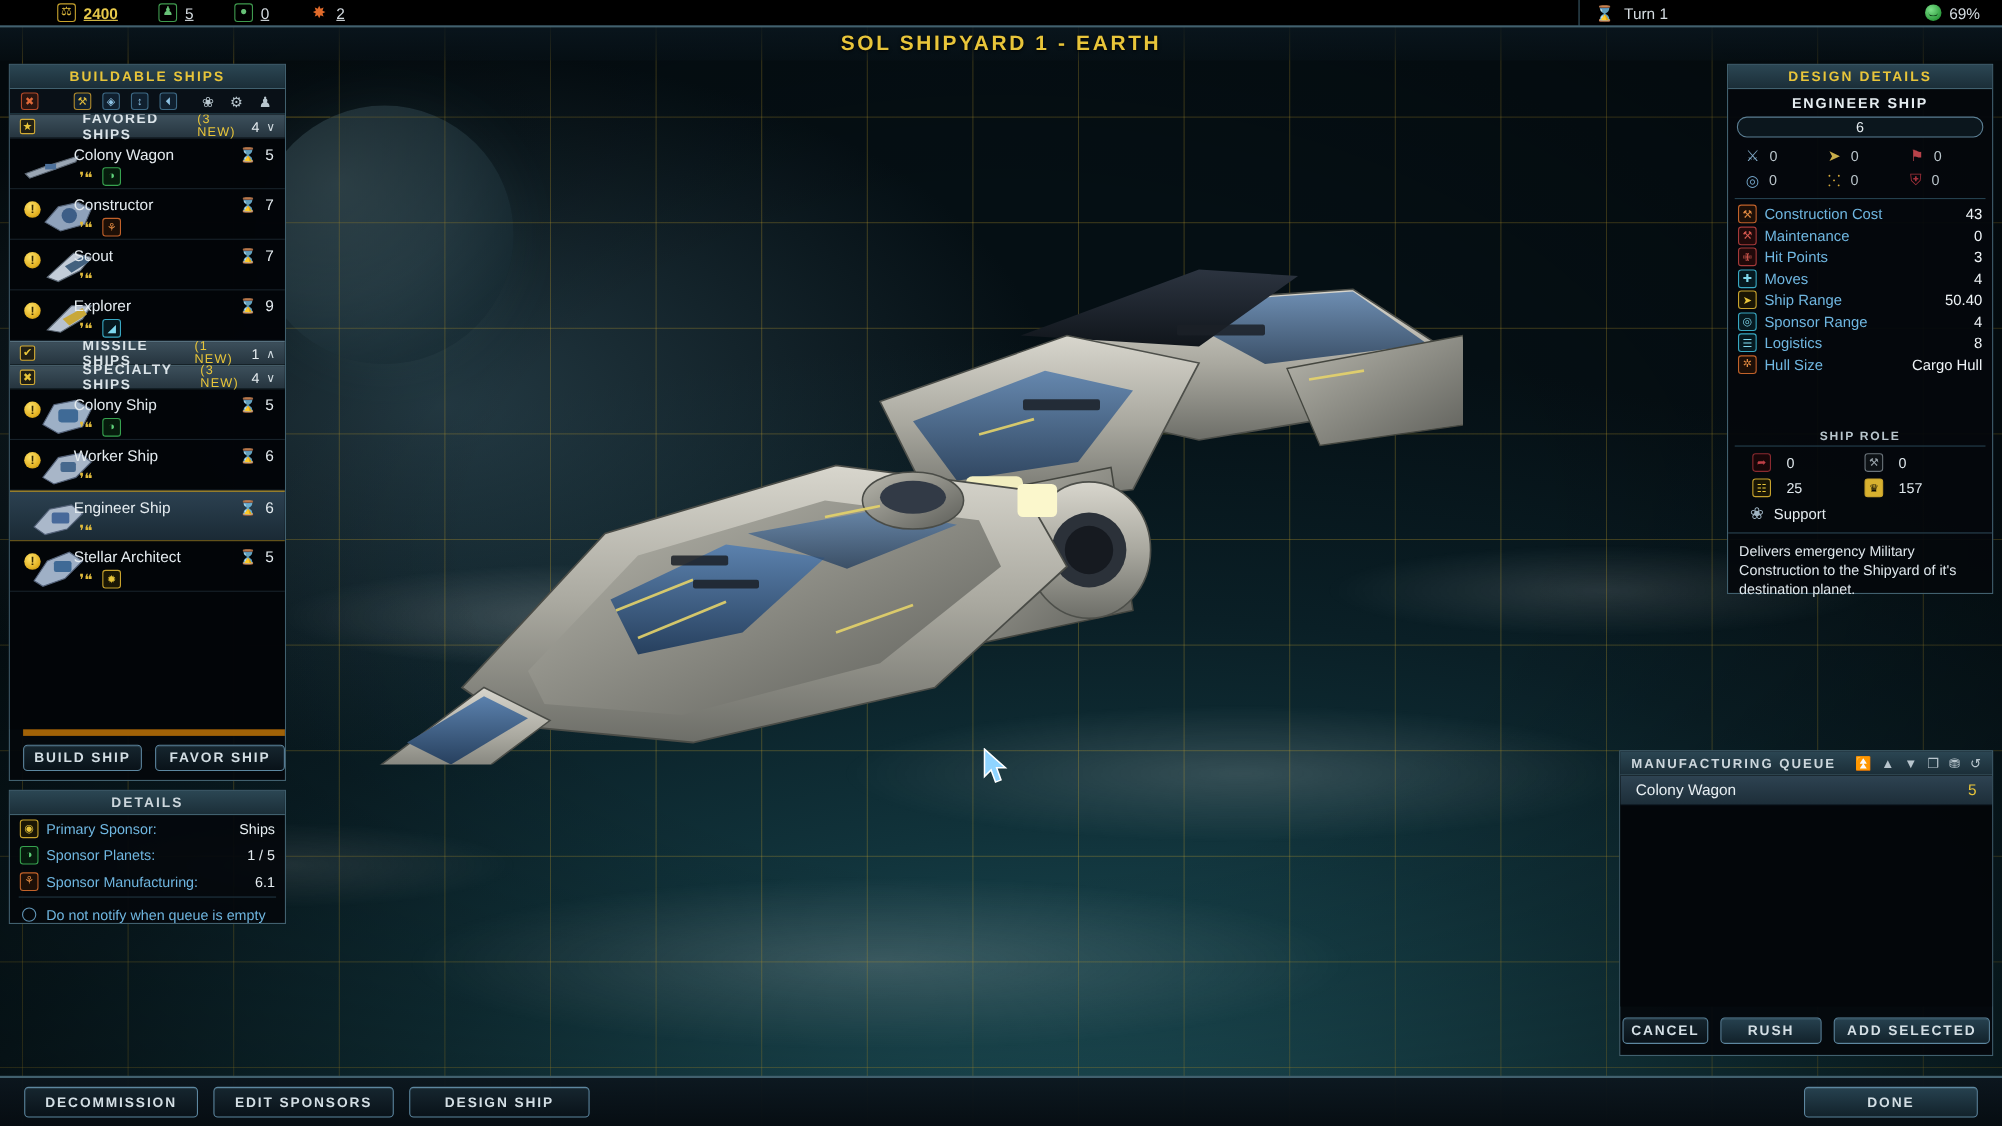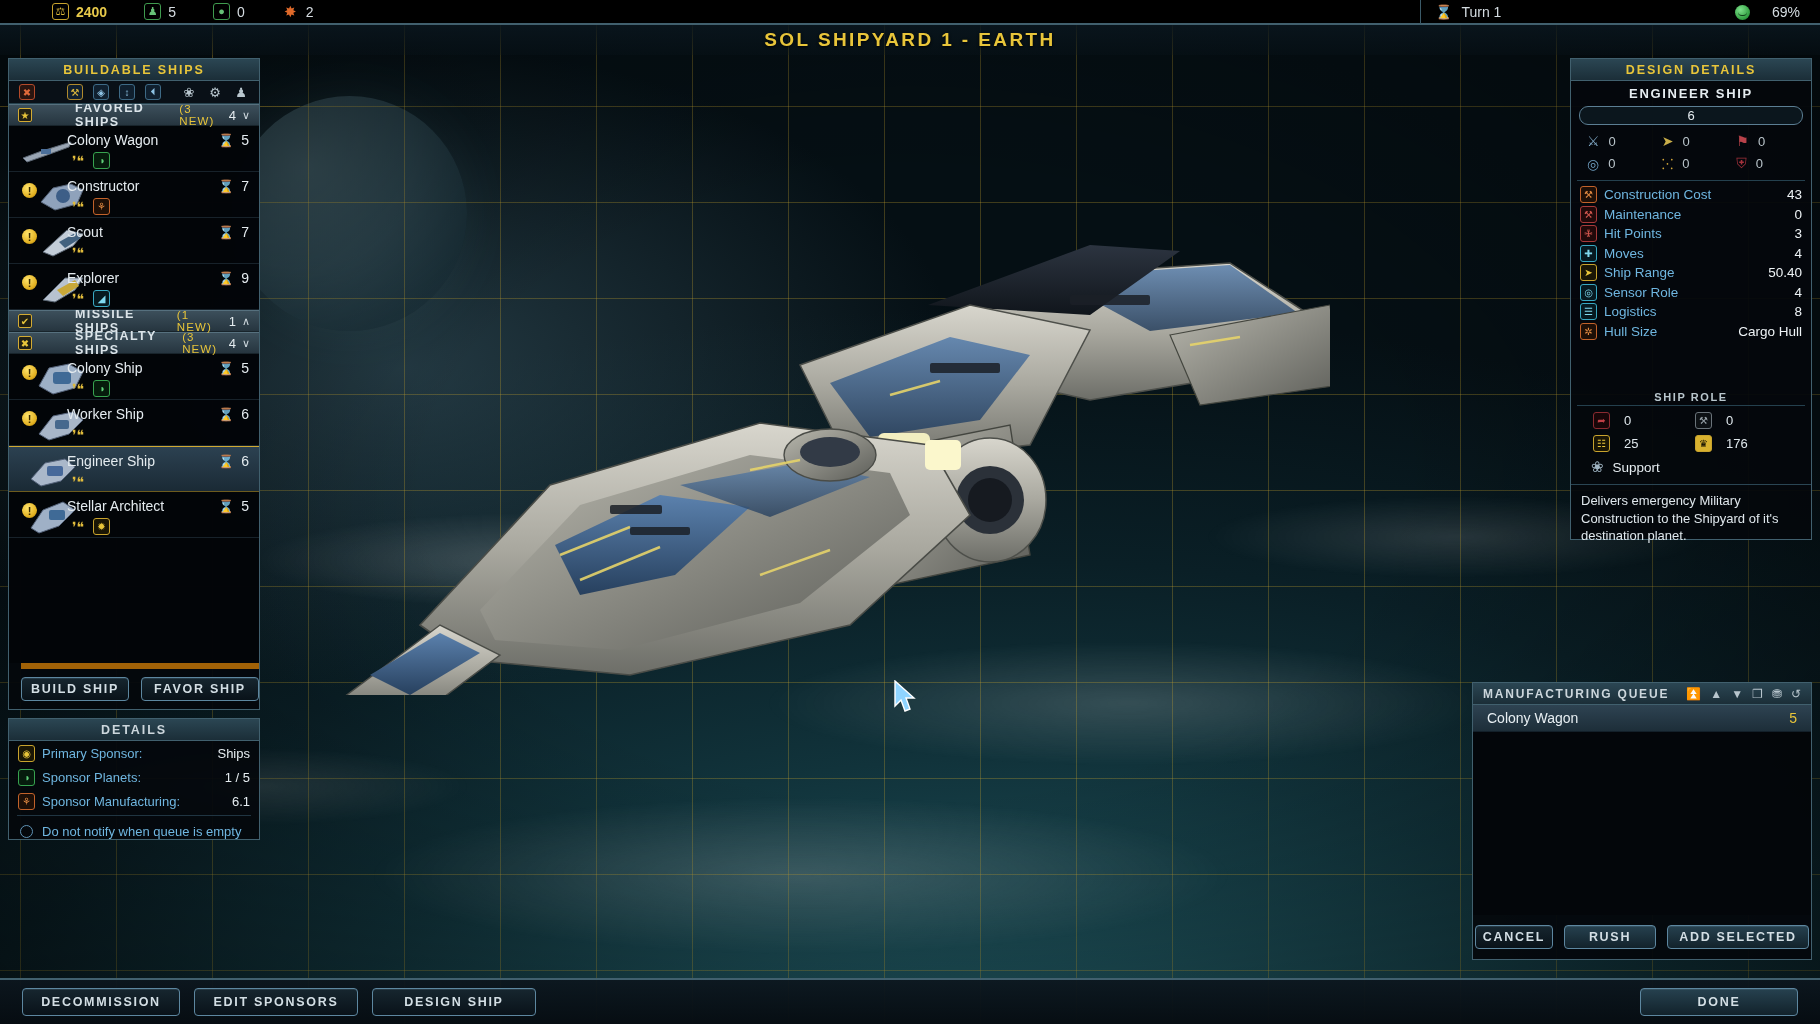--- a/index.html
+++ b/index.html
@@ -55,35 +55,35 @@
   
   .topbar {
     position: absolute; left:0; top:0; width:1820px; height:25px;
     background: #000;
     border-bottom: 2px solid #41606e;
     display: flex; align-items: center;
     z-index: 40;
   }
   .res-group { display:flex; align-items:center; gap:9px; margin-left: 52px; }
   .res-item { display:flex; align-items:center; gap:7px; margin-right: 28px; }
-  .res-val { font-size: 14px; color:#e6c84a; font-weight:600; }
+  .res-val { font-size: 14px; color:#e6c84a; font-weight:600;text-decoration:underline; }
   .res-val.white { color:#d6dde2; font-weight:400; }
   .ico-box { width:17px; height:17px; display:inline-flex; align-items:center; justify-content:center;
              border:1px solid; border-radius:3px; font-size:11px; line-height:1; }
   .ico-gold { border-color:#c8a32d; color:#e0bb3c; }
   .ico-green { border-color:#3f9a4e; color:#67c277; }
   .ico-none { border:none; }
 
   .topbar-right {
     margin-left:auto; display:flex; align-items:center; height:25px;
     border-left:1px solid #3b5a68; padding-left: 14px; padding-right: 20px; gap: 0;
   }
   .turn-wrap { display:flex; align-items:center; gap:9px; width: 300px; }
   .turn-text { font-size:14px; color:#d4dce1; }
-  .appr-wrap { display:flex; align-items:flex-end; gap:22px; }
+  .appr-wrap { display:flex; align-items:flex-start; gap:7px; }
   .appr-text { font-size:14px; color:#d4dce1; }
   .smiley { width:15px;height:15px;border-radius:50%;
             background: radial-gradient(circle at 36% 32%, #7de08a, #2f9e3f 70%, #1c6b2a 100%);
             position:relative; }
   .smiley::after{content:"";position:absolute;left:3px;right:3px;bottom:3.5px;height:3px;
             border-bottom:1.6px solid #11401a;border-radius:0 0 7px 7px;}
   .hourglass { color:#6f97a8; font-size:14px; }
 
   
   .title-bar {
@@ -613,21 +613,21 @@
       <span class="lbl">Moves</span>
       <span class="val">4</span>
       </div>
     <div class="dd-line">
       <span class="badge gold">➤</span>
       <span class="lbl">Ship Range</span>
       <span class="val">50.40</span>
       </div>
     <div class="dd-line">
       <span class="badge cyan">◎</span>
-      <span class="lbl">Sensor Role</span>
+      <span class="lbl">Sponsor Range</span>
       <span class="val">4</span>
       </div>
     <div class="dd-line">
       <span class="badge cyan">☰</span>
       <span class="lbl">Logistics</span>
       <span class="val">8</span>
       </div>
     <div class="dd-line">
       <span class="badge orange">✲</span>
       <span class="lbl">Hull Size</span>
@@ -645,21 +645,21 @@
       <div class="dd-role-cell">
         <span class="badge" style="border-color:#6a737a;color:#98a2a9;background:rgba(16,20,24,.8)">⚒</span>
         <span class="n">0</span>
         </div>
       <div class="dd-role-cell">
         <span class="badge gold">☷</span>
         <span class="n">25</span>
         </div>
       <div class="dd-role-cell">
         <span class="badge" style="border-color:#c8a32d;color:#0e0c02;background:#d8b12f">♛</span>
-        <span class="n">176</span>
+        <span class="n">157</span>
         </div>
     </div>
 
     <div class="dd-support">
       <span style="color:#9fb4c2;font-size:15px">❀</span>
       <span class="t">Support</span>
     </div>
 
     <div class="dd-desc">Delivers emergency Military Construction to the Shipyard of it's destination planet.</div>
   </div>

